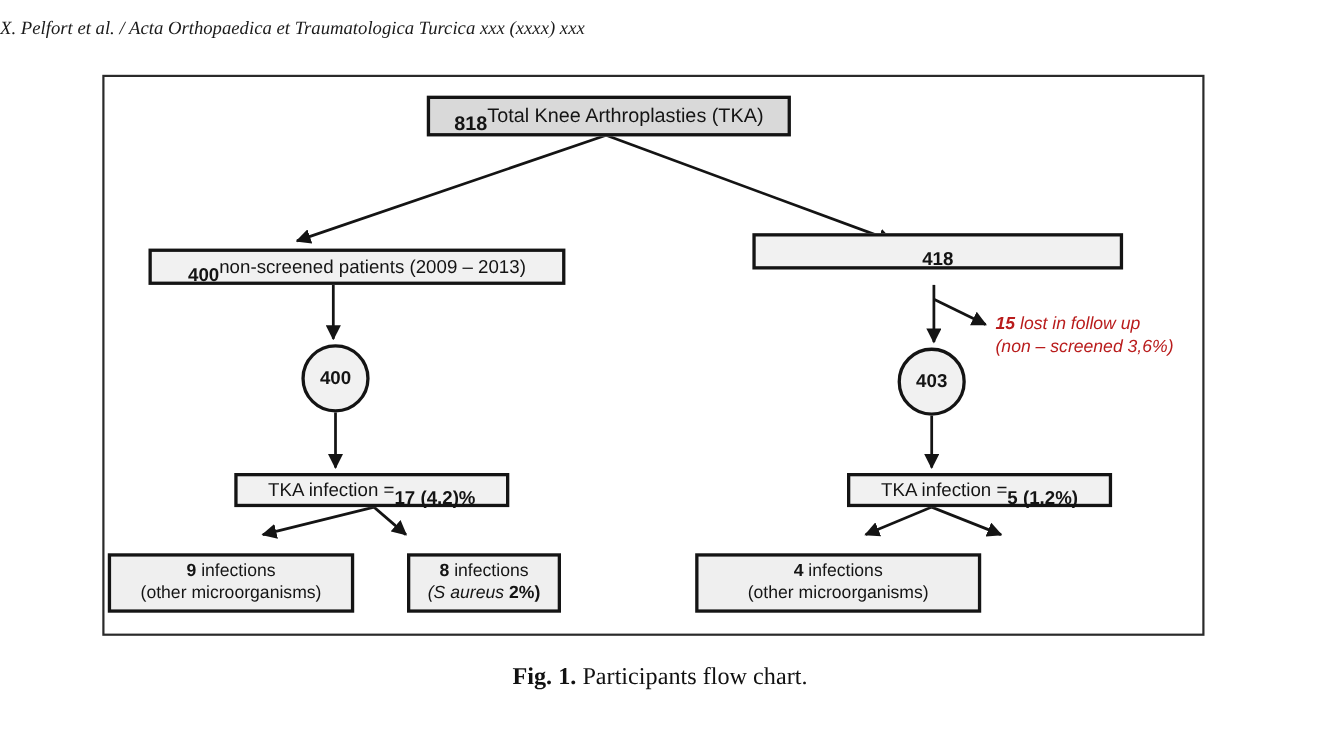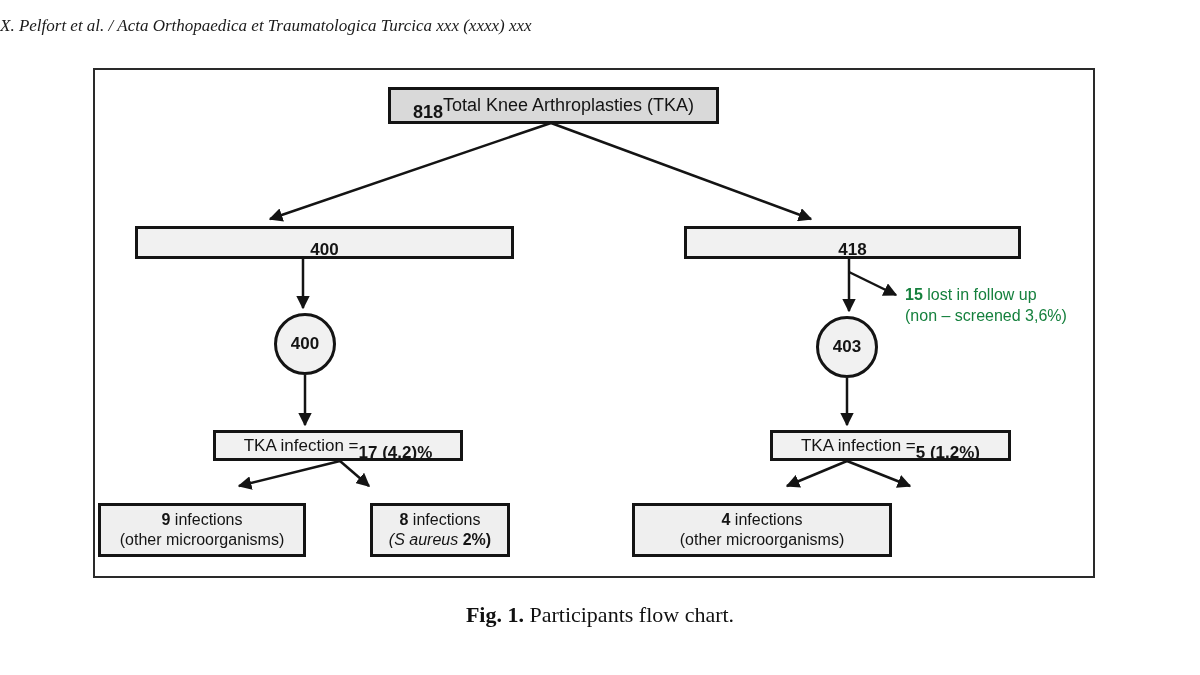--- a/index.html
+++ b/index.html
@@ -16,43 +16,43 @@
     position:absolute; left:93px; top:68px; width:1002px; height:510px;
     border:2px solid #2a2a2a; background:#ffffff;
   }
   .node {
     position:absolute; border:3px solid #141414; background:#f1f1f1;
     display:flex; align-items:center; justify-content:center;
     font-size:17px; white-space:nowrap; color:#141414;
   }
   .node-total { left:388px; top:87px; width:331px; height:37px; background:#d9d9d9; font-size:18px; }
   .node-nonscreened { left:135px; top:226px; width:379px; height:33px; }
-  .node-screened { left:684px; top:226px; width:337px; height:33px;gap:16px; }
+  .node-screened { left:684px; top:212px; width:337px; height:33px;gap:16px; }
   .circle {
     position:absolute; width:62px; height:62px; border-radius:50%;
     border:3px solid #141414; background:#f1f1f1;
     display:flex; align-items:center; justify-content:center;
     font-weight:bold; font-size:17px; color:#141414;
   }
   .circle-left { left:274px; top:313px; }
   .circle-right { left:816px; top:316px; }
   .node-infection-left { left:213px; top:430px; width:250px; height:31px; }
   .node-infection-right { left:770px; top:430px; width:241px; height:31px; }
   .outcome {
     position:absolute; top:503px; height:54px; border:3px solid #141414; background:#efefef;
     display:flex; flex-direction:column; align-items:center; justify-content:center;
     font-size:16px; line-height:20px; white-space:nowrap; color:#141414;
   }
-  .outcome-1 { left:98px;  width:208px;align-items:center; }
+  .outcome-1 { left:98px;  width:224px;align-items:center; }
   .outcome-2 { left:370px; width:140px; }
   .outcome-3 { left:632px; width:260px; }
   .outcome-4 { left:875px; width:168px; }
   .lost-note {
     position:absolute; left:905px; top:284px; font-size:16px; line-height:21px;
-    text-align:left; color:#15803d; white-space:nowrap;
+    text-align:left; color:#b91c1c; white-space:nowrap;font-style:italic;
   }
   .caption {
     position:absolute; top:602px; left:0; width:100%; text-align:center;
     font-family:"Liberation Serif", serif; font-size:22px; color:#111;
   }
   .caption .cap-label { font-weight:bold; }
   .b { font-weight:bold;margin-top:14px; }
   .i { font-style:italic; }
   .arrow-layer { position:absolute; left:0; top:0; width:1200px; height:675px; pointer-events:none; }
   .arrow-layer line { stroke:#141414; stroke-width:2.5; }
@@ -85,20 +85,21 @@
     <line x1="847" y1="461" x2="910" y2="486" marker-end="url(#ah)"></line>
   </svg>
 
   <div class="node node-total">
     <span class="b">818</span>
       <span> Total Knee Arthroplasties (TKA)</span>
   </div>
 
   <div class="node node-nonscreened">
     <span class="b">400</span>
+      <span> non-screened patients (2009 – 2013)</span>
   </div>
 
   <div class="node node-screened">
     <span class="b">418</span>
   </div>
 
   <div class="lost-note">
     <div><span class="b">15</span><span> lost in follow up</span></div>
     <div>(non – screened 3,6%)</div>
   </div>

